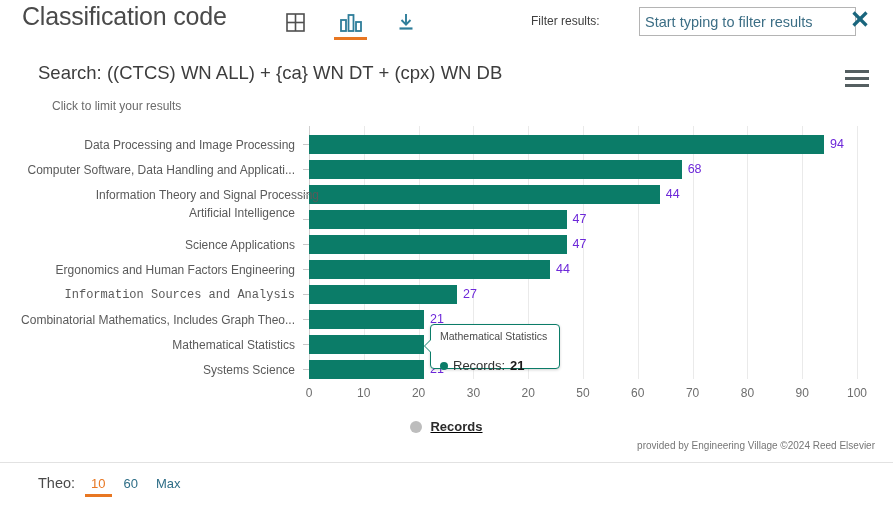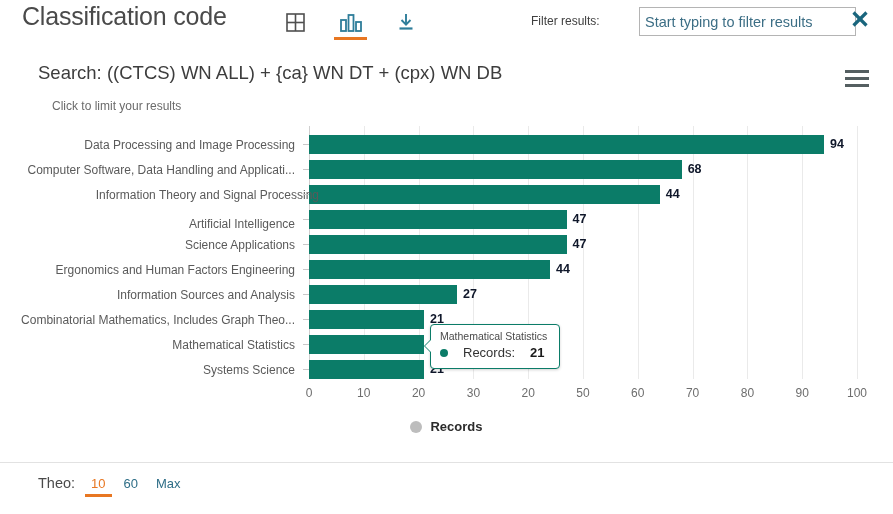--- a/index.html
+++ b/index.html
@@ -106,21 +106,21 @@
     position: absolute; left: 309px; top: 126px;
     width: 1px; height: 253px; background: #cfcfcf;
   }
   .bar {
     position: absolute; left: 0; top: 0;
     height: 19px;
     background: #0b7c68;
   }
   .bar-value {
     position: absolute; top: 1px;
-    font-size: 12.5px; font-weight: bold; color: #0f172a;
+    font-size: 12.5px; font-weight: normal; color: #6d28d9;
     white-space: nowrap;
     text-align: center;
   }
   .cat-label {
     position: absolute; right: 0;
     width: 300px; text-align: right;
     font-size: 12px; color: #5a5a5a;
     white-space: nowrap; overflow: hidden; text-overflow: ellipsis;
   }
   .y-tick {
@@ -132,20 +132,21 @@
     position: absolute; top: 386px;
     font-size: 12px; color: #6d6d6d;
     text-align: center; width: 40px;
   }
 
   .legend {
     position: absolute; left: 0; top: 419px;
     width: 893px;
     display: flex; align-items: center; justify-content: center;
     gap: 8px;
+    text-decoration: underline;
   }
   .legend-dot {
     width: 12px; height: 12px; border-radius: 50%;
     background: #bdbdbd;
   }
   .legend-text {
     font-size: 13px; font-weight: bold; color: #2b2b2b;
   }
 
   
@@ -173,22 +174,22 @@
     position: absolute; left: -6px; top: 14px;
     width: 0; height: 0;
     border-top: 7px solid transparent;
     border-bottom: 7px solid transparent;
     border-right: 7px solid #ffffff;
   }
   .tt-title {
     font-size: 10.5px; color: #4a4a4a; white-space: nowrap;
   }
   .tt-row {
-    display: flex; align-items: center; gap: 15px;
-    margin-top: 3px;
+    display: flex; align-items: center; gap: 5px;
+    margin-top: 16px;
   }
   .tt-dot {
     width: 8px; height: 8px; border-radius: 50%; background: #0b7c68;
     flex: 0 0 auto;
   }
   .tt-label { font-size: 13px; color: #333; }
   .tt-value { font-size: 13px; font-weight: bold; color: #1a1a1a; }
 
   
   .provider {
@@ -304,27 +305,27 @@
         <div class="bar" title="Systems Science: 21" style="top: 234px; width: 115.08px; background: rgb(11, 124, 104);"></div>
         <div class="bar-value" style="top: 236px; left: 121.08px;">21</div>
       </div>
     <div id="cat-labels">
         <div class="cat-label" title="Data Processing and Image Processing" style="top: 12px; left: -1px; width: 296px;">Data Processing and Image Processing</div>
         <div class="y-tick" style="top: 18px;"></div>
         <div class="cat-label" title="Computer Software, Data Handling and Applicati..." style="top: 37px; left: -1px; width: 296px;">Computer Software, Data Handling and Applicati...</div>
         <div class="y-tick" style="top: 43px;"></div>
         <div class="cat-label" title="Information Theory and Signal Processing" style="top: 62px; left: -1px; width: 320px;">Information Theory and Signal Processing</div>
         <div class="y-tick" style="top: 68px;"></div>
-        <div class="cat-label" title="Artificial Intelligence" style="top: 91px; left: -1px; width: 296px; padding-left: 44px;">Artificial Intelligence</div>
+        <div class="cat-label" title="Artificial Intelligence" style="top: 80px; left: -1px; width: 296px; padding-left: 44px;">Artificial Intelligence</div>
         <div class="y-tick" style="top: 93px;"></div>
         <div class="cat-label" title="Computer Applications" style="top: 112px; left: -1px; width: 296px;">Science Applications</div>
         <div class="y-tick" style="top: 118px;"></div>
         <div class="cat-label" title="Ergonomics and Human Factors Engineering" style="top: 137px; left: -1px; width: 296px;">Ergonomics and Human Factors Engineering</div>
         <div class="y-tick" style="top: 143px;"></div>
-        <div class="cat-label" title="Information Sources and Analysis" style="top: 162px; left: -1px; width: 296px;">Information Sources and Analysis</div>
+        <div class="cat-label" title="Information Sources and Analysis" style="top: 162px; left: -1px; width: 296px; font-family: Liberation Mono, monospace;">Information Sources and Analysis</div>
         <div class="y-tick" style="top: 168px;"></div>
         <div class="cat-label" title="Combinatorial Mathematics, Includes Graph Theo..." style="top: 187px; left: -1px; width: 296px;">Combinatorial Mathematics, Includes Graph Theo...</div>
         <div class="y-tick" style="top: 193px;"></div>
         <div class="cat-label" title="Mathematical Statistics" style="top: 212px; left: -1px; width: 296px;">Mathematical Statistics</div>
         <div class="y-tick" style="top: 218px;"></div>
         <div class="cat-label" title="Systems Science" style="top: 237px; left: -1px; width: 296px;">Systems Science</div>
         <div class="y-tick" style="top: 243px;"></div>
       </div>
   </div>
   <div id="x-ticks">
@@ -348,20 +349,21 @@
 
   <div class="tooltip">
     <div class="tt-title">Mathematical Statistics</div>
     <div class="tt-row">
       <div class="tt-dot"></div>
       <div class="tt-label">Records:</div>
       <div class="tt-value">21</div>
     </div>
   </div>
 
+  <div class="provider">provided by Engineering Village ©2024 Reed Elsevier</div>
   <div class="divider"></div>
   <div class="view-bar">
     <div class="view-bar-label">Theo:</div>
     <div id="view-opts" style="display:flex; align-items:baseline; gap:6px;">
         <div class="view-opt active">10<div class="opt-underline"></div></div>
         <div class="view-opt">60</div>
         <div class="view-opt">Max</div>
       </div>
   </div>
 

